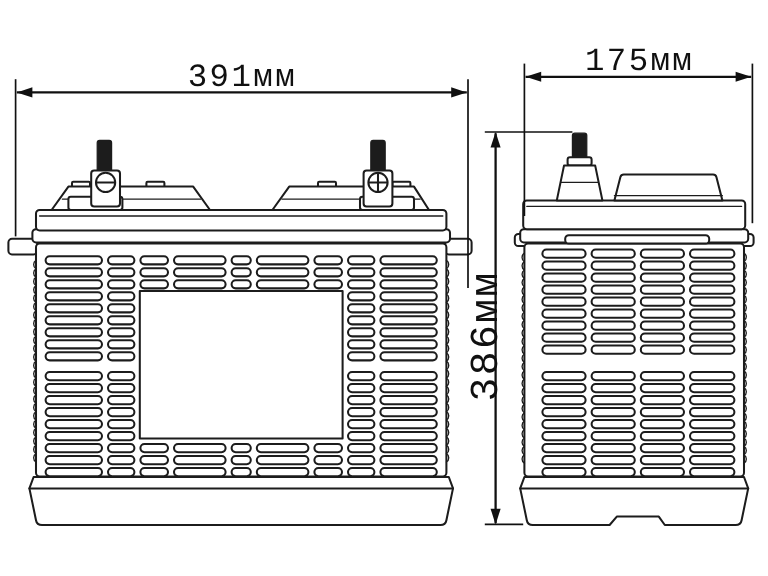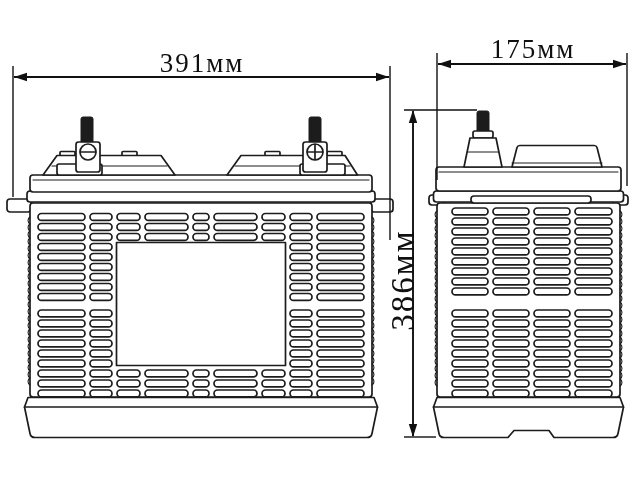--- a/index.html
+++ b/index.html
@@ -1,17 +1,17 @@
 <!DOCTYPE html>
 <html><head>
 <meta charset="utf-8">
 <style>
   html,body{margin:0;padding:0;background:#ffffff;}
   .stage{position:relative;width:640px;height:480px;background:#ffffff;overflow:hidden;
-         font-family:Liberation Serif, serif;}
+         font-family:Liberation Mono, monospace;}
   svg{display:block;}
   .ln   {fill:none;stroke:#1c1c1c;stroke-width:1.7;stroke-linejoin:round;stroke-linecap:round;}
   .thin {stroke-width:1.1;}
   .thick{stroke-width:2.1;}
   .fw   {fill:#ffffff;stroke:#1c1c1c;stroke-width:1.7;stroke-linejoin:round;}
   .dark {fill:#1c1c1c;stroke:#1c1c1c;stroke-width:1;}
   .slat {fill:#ffffff;stroke:#1c1c1c;stroke-width:1.7;}
   .dim  {fill:none;stroke:#101010;stroke-width:1.9;}
   .ext  {fill:none;stroke:#101010;stroke-width:1.4;}
   .arr  {fill:#101010;stroke:none;}

